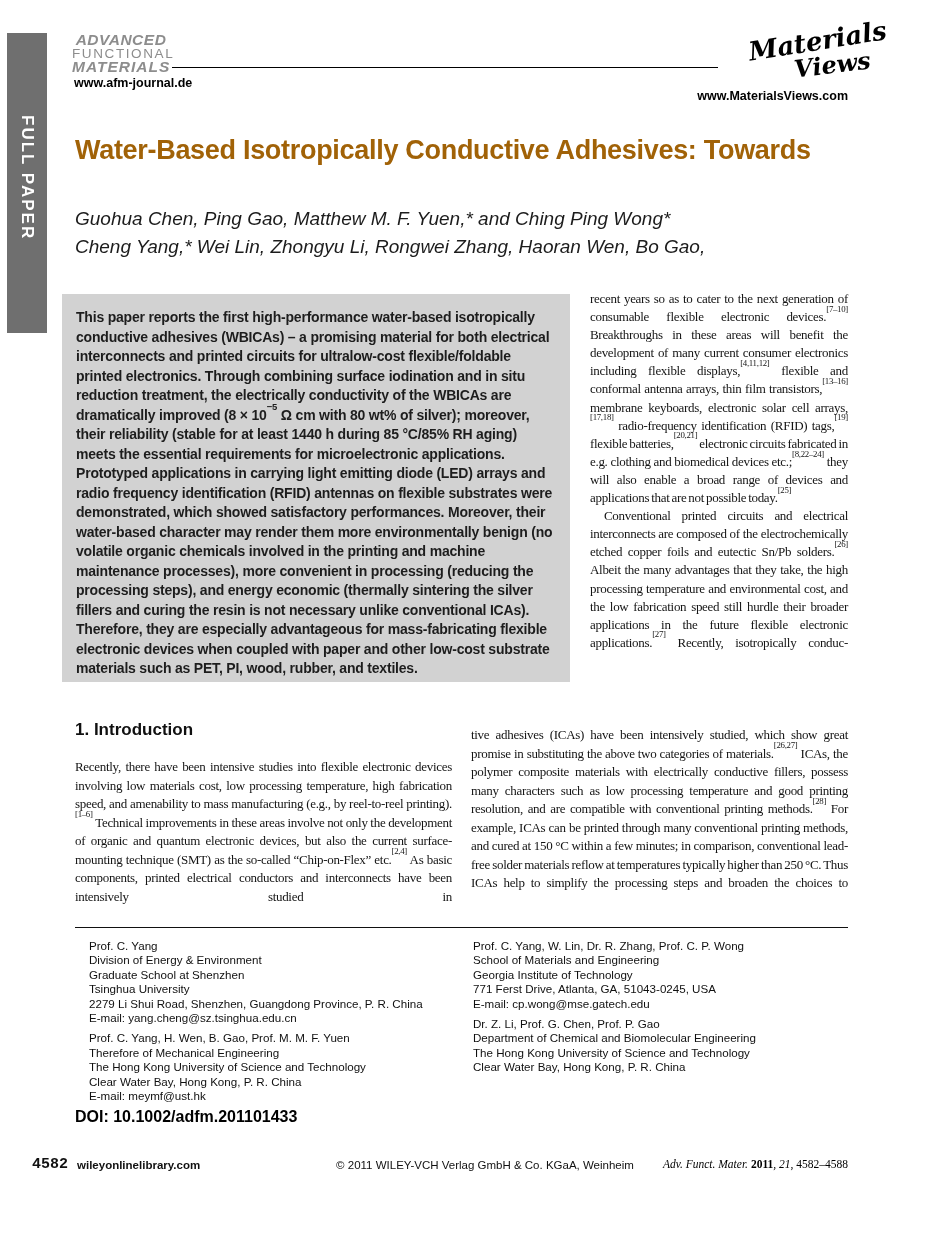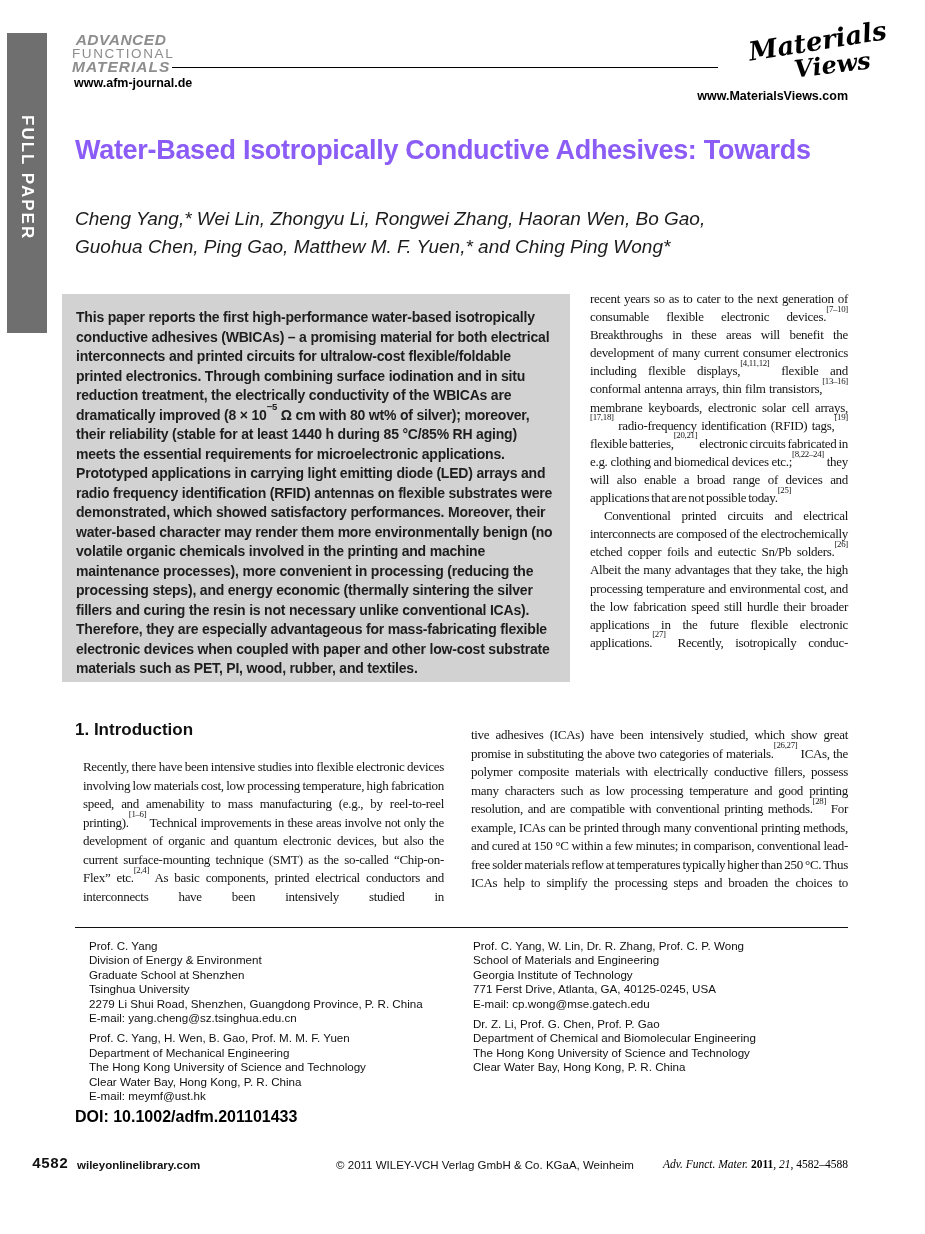--- a/index.html
+++ b/index.html
@@ -20,42 +20,42 @@
   .header-rule{position:absolute;left:172px;top:67px;width:546px;border-top:1.7px solid #000;}
   
   .mv-logo{position:absolute;left:742px;top:22px;width:116px;height:62px;}
   .mv-w1{position:absolute;left:6px;top:4px;font-family:"DejaVu Serif",serif;font-style:italic;
          font-weight:bold;font-size:26px;transform:rotate(-9deg);color:#000;}
   .mv-w2{position:absolute;left:52px;top:28px;font-family:"DejaVu Serif",serif;font-style:italic;
          font-weight:bold;font-size:24px;transform:rotate(-7deg);color:#000;}
   .mv-site{position:absolute;right:77px;top:89px;font-size:12.5px;font-weight:bold;color:#000;}
   
   .title{position:absolute;left:75px;top:114px;width:785px;font-size:27px;font-weight:bold;
-         color:#8b5cf6;line-height:36px;letter-spacing:-.3px;}
+         color:#a16207;line-height:36px;letter-spacing:-.3px;}
   .title span{display:block;}
   .authors{position:absolute;left:75px;top:205px;width:760px;font-size:19px;font-style:italic;
            color:#1c1c1c;line-height:27.5px;}
   .authors span{display:block;}
   
   .abstract-box{position:absolute;left:62px;top:294px;width:508px;height:388px;box-sizing:border-box;
                 background:var(--abstract_bg,#d2d2d2);padding:14px 13px 0 14px;}
   .abstract-text{font-size:14px;font-weight:bold;color:#1d1d1d;line-height:19.5px;
                  letter-spacing:-.2px;text-align:left;}
   
   .serif{font-family:"Liberation Serif",serif;font-size:13px;line-height:18.1px;
          letter-spacing:-.3px;word-spacing:-1px;text-align:justify;color:#141414;}
   .col-narrow{position:absolute;left:590px;top:290px;width:258px;}
   .col-narrow p{margin:0;}
   .col-narrow p+p{text-indent:14px;}
   .col-wide{position:absolute;left:471px;top:726px;width:377px;}
   .col-wide p{margin:0;line-height:18.5px;}
   .col-left{position:absolute;left:75px;top:720px;width:377px;}
   .intro-heading{font-size:17px;font-weight:bold;color:#101010;margin:0 0 18px 0;
                  font-family:"Liberation Sans",sans-serif;}
-  .col-left p{margin:8px;line-height:18.5px;}
+  .col-left p{margin:0;line-height:18.5px;}
   .cont{text-align-last:justify;}
   sup{font-size0:.68em;font-size:.68em;line-height:0;position:relative;top:-.45em;}
   
   .affil-rule{position:absolute;left:75px;top:927px;width:773px;border-top:1.5px solid #111;}
   .affil-col{position:absolute;top:939px;font-size:11.6px;line-height:14.4px;color:#101010;}
   .affil-col.left{left:75px;width:390px;margin-left:14px;}
   .affil-col.right{left:473px;width:380px;}
   .affil-block{white-space:pre-line;margin:0 0 6px 0;}
   .doi{position:absolute;left:75px;top:1108px;font-size:16px;font-weight:bold;color:#000;}
   
@@ -89,22 +89,22 @@
     <span class="mv-w1">Materials</span>
     <span class="mv-w2">Views</span>
   </div>
   <div class="mv-site">www.MaterialsViews.com</div>
 
   <h1 class="title">
     <span>Water-Based Isotropically Conductive Adhesives: Towards</span>
   </h1>
 
   <div class="authors">
+    <span>Guohua Chen, Ping Gao, Matthew M. F. Yuen,* and Ching Ping Wong*</span>
     <span>Cheng Yang,* Wei Lin, Zhongyu Li, Rongwei Zhang, Haoran Wen, Bo Gao,</span>
-    <span>Guohua Chen, Ping Gao, Matthew M. F. Yuen,* and Ching Ping Wong*</span>
   </div>
 
   <div class="abstract-box">
     <div class="abstract-text"><span>This paper reports the first high-performance water-based isotropically conductive adhesives (WBICAs) – a promising material for both electrical interconnects and printed circuits for ultralow-cost flexible/foldable printed electronics. Through combining surface iodination and in situ reduction treatment, the electrically conductivity of the WBICAs are dramatically improved (8 × 10</span><sup>−5</sup><span> Ω cm with 80 wt% of silver); moreover, their reliability (stable for at least 1440 h during 85 °C/85% RH aging) meets the essential requirements for microelectronic applications. Prototyped applications in carrying light emitting diode (LED) arrays and radio frequency identification (RFID) antennas on flexible substrates were demonstrated, which showed satisfactory performances. Moreover, their water-based character may render them more environmentally benign (no volatile organic chemicals involved in the printing and machine maintenance processes), more convenient in processing (reducing the processing steps), and energy economic (thermally sintering the silver fillers and curing the resin is not necessary unlike conventional ICAs). Therefore, they are especially advantageous for mass-fabricating flexible electronic devices when coupled with paper and other low-cost substrate materials such as PET, PI, wood, rubber, and textiles.</span></div>
   </div>
 
   <div class="col-narrow serif">
     <p><span>recent years so as to cater to the next generation of consumable flexible electronic devices.</span><sup>[7–10]</sup><span> Breakthroughs in these areas will benefit the development of many current consumer electronics including flexible displays,</span><sup>[4,11,12]</sup><span> flexible and conformal antenna arrays, thin film transistors,</span><sup>[13–16]</sup><span> membrane keyboards, electronic solar cell arrays,</span><sup>[17,18]</sup><span> radio-frequency identification (RFID) tags,</span><sup>[19]</sup><span> flexible batteries,</span><sup>[20,21]</sup><span> electronic circuits fabricated in e.g. clothing and biomedical devices etc.;</span><sup>[8,22–24]</sup><span> they will also enable a broad range of devices and applications that are not possible today.</span><sup>[25]</sup><span></span></p>
     <p class="cont"><span>Conventional printed circuits and electrical interconnects are composed of the electrochemically etched copper foils and eutectic Sn/Pb solders.</span><sup>[26]</sup><span> Albeit the many advantages that they take, the high processing temperature and environmental cost, and the low fabrication speed still hurdle their broader applications in the future flexible electronic applications.</span><sup>[27]</sup><span> Recently, isotropically conduc-</span></p>
   </div>
@@ -121,30 +121,30 @@
   <div class="affil-rule"></div>
 
   <div class="affil-col left">
     <p class="affil-block">Prof. C. Yang
 Division of Energy &amp; Environment
 Graduate School at Shenzhen
 Tsinghua University
 2279 Li Shui Road, Shenzhen, Guangdong Province, P. R. China
 E-mail: yang.cheng@sz.tsinghua.edu.cn</p>
     <p class="affil-block">Prof. C. Yang, H. Wen, B. Gao, Prof. M. M. F. Yuen
-Department of Mechanical Engineering
+Therefore of Mechanical Engineering
 The Hong Kong University of Science and Technology
 Clear Water Bay, Hong Kong, P. R. China
 E-mail: meymf@ust.hk</p>
   </div>
   <div class="affil-col right">
     <p class="affil-block">Prof. C. Yang, W. Lin, Dr. R. Zhang, Prof. C. P. Wong
 School of Materials and Engineering
 Georgia Institute of Technology
-771 Ferst Drive, Atlanta, GA, 40125-0245, USA
+771 Ferst Drive, Atlanta, GA, 51043-0245, USA
 E-mail: cp.wong@mse.gatech.edu</p>
     <p class="affil-block">Dr. Z. Li, Prof. G. Chen, Prof. P. Gao
 Department of Chemical and Biomolecular Engineering
 The Hong Kong University of Science and Technology
 Clear Water Bay, Hong Kong, P. R. China</p>
   </div>
 
   <div class="doi">DOI: 10.1002/adfm.201101433</div>
 
   <div class="footer-pagenum">4582</div>

